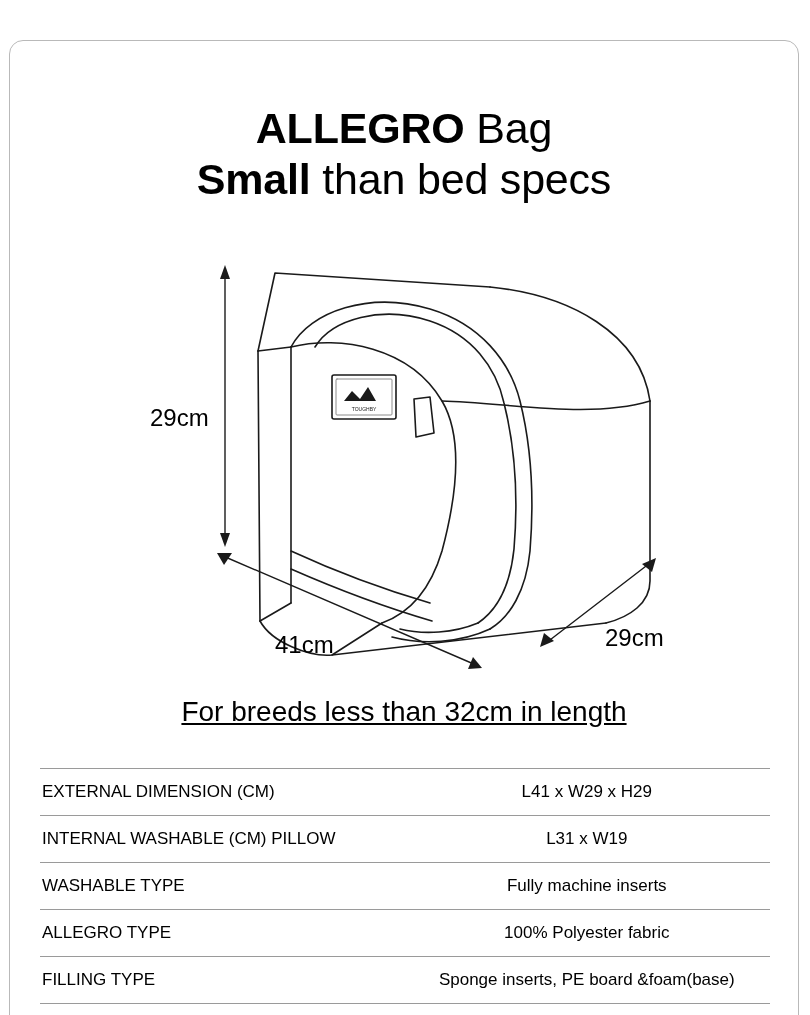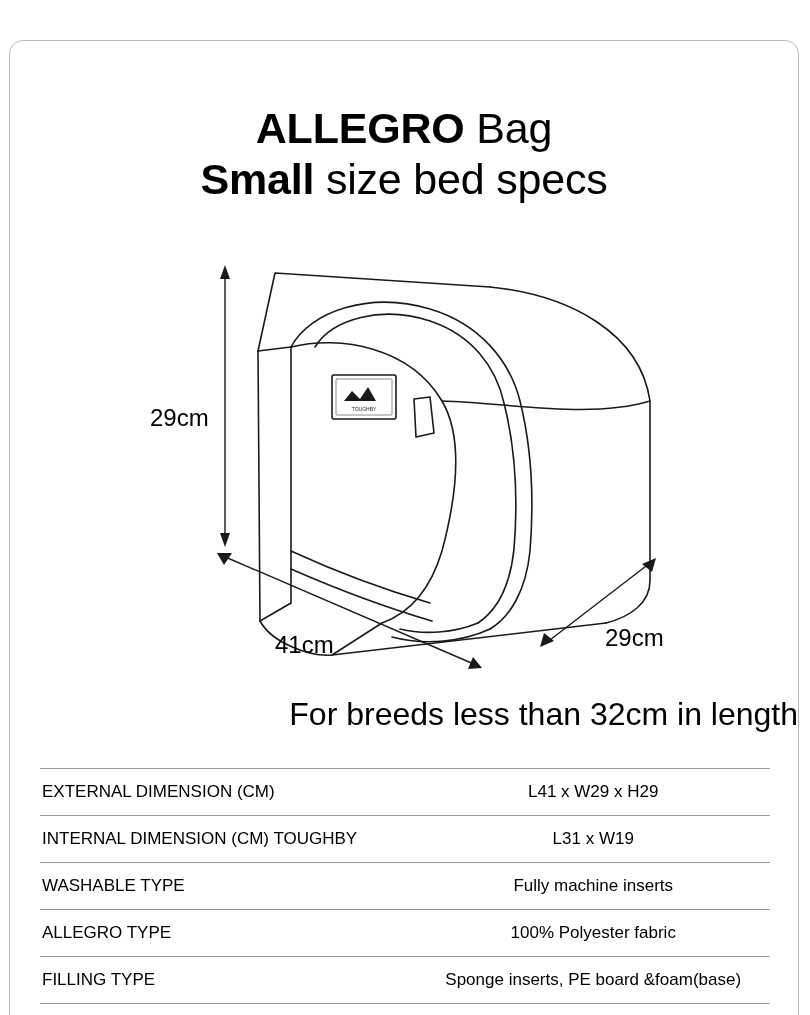--- a/index.html
+++ b/index.html
@@ -61,22 +61,23 @@
   #dim-height { left: 140px; top: 363px; }
   #dim-length { left: 265px; top: 590px; }
   #dim-depth  { left: 595px; top: 583px; }
 
   
   .breed-note {
     position: absolute;
     left: 0;
     top: 655px;
     width: 100%;
-    text-align: right;
-    font-size: 32px;
+    text-align: center;
+    font-size: 28px;
+    text-decoration: underline;
   }
 
   
   #spec-table {
     position: absolute;
     left: 30px;
     top: 727px;
     width: 730px;
     border-collapse: collapse;
     font-size: 17px;
@@ -91,21 +92,21 @@
   #spec-table td.key { text-align: left; }
   #spec-table td.val { text-align: center; }
 </style>
 </head>
 <body>
 
 <div id="card">
 
   <div class="title-block">
     <div class="title-line"><span class="title-strong">ALLEGRO</span><span class="title-light"> Bag</span></div>
-    <div class="title-line"><span class="title-strong">Small</span><span class="title-light"> size bed specs</span></div>
+    <div class="title-line"><span class="title-strong">Small</span><span class="title-light"> than bed specs</span></div>
   </div>
 
   <div id="illustration">
     <svg width="790" height="430" viewBox="0 0 790 430" xmlns="http://www.w3.org/2000/svg" fill="none" stroke="#1a1a1a" stroke-width="1.6" stroke-linecap="round" stroke-linejoin="round">
 
       <g>
 
         <path d="M248 100 L265 22 L480 36"></path>
 
         <path d="M480 36 C560 44 630 82 640 150"></path>
@@ -177,21 +178,21 @@
 
   <div class="breed-note">For breeds less than 32cm in length</div>
 
   <table id="spec-table">
     <tbody>
       <tr>
         <td class="key">EXTERNAL DIMENSION (CM)</td>
         <td class="val">L41 x W29 x H29</td>
       </tr>
       <tr>
-        <td class="key">INTERNAL DIMENSION (CM) TOUGHBY</td>
+        <td class="key">INTERNAL WASHABLE (CM) PILLOW</td>
         <td class="val">L31 x W19</td>
       </tr>
       <tr>
         <td class="key">WASHABLE TYPE</td>
         <td class="val">Fully machine inserts</td>
       </tr>
       <tr>
         <td class="key">ALLEGRO TYPE</td>
         <td class="val">100% Polyester fabric</td>
       </tr>

